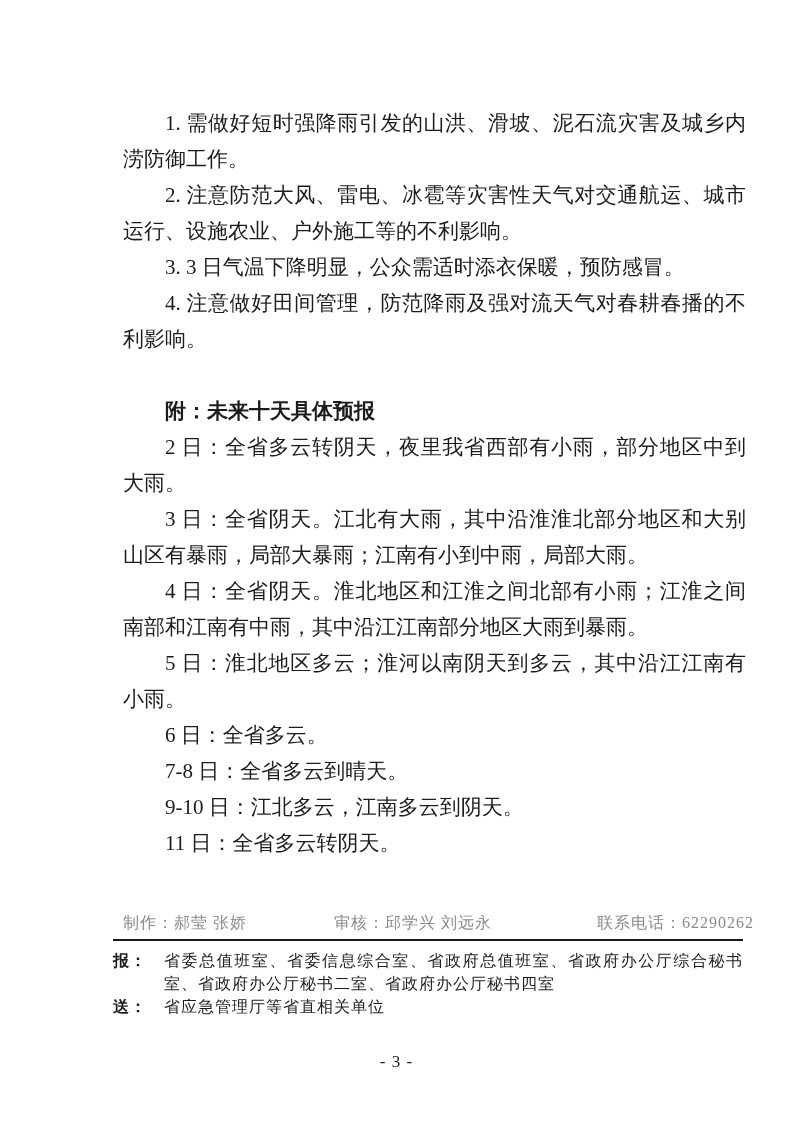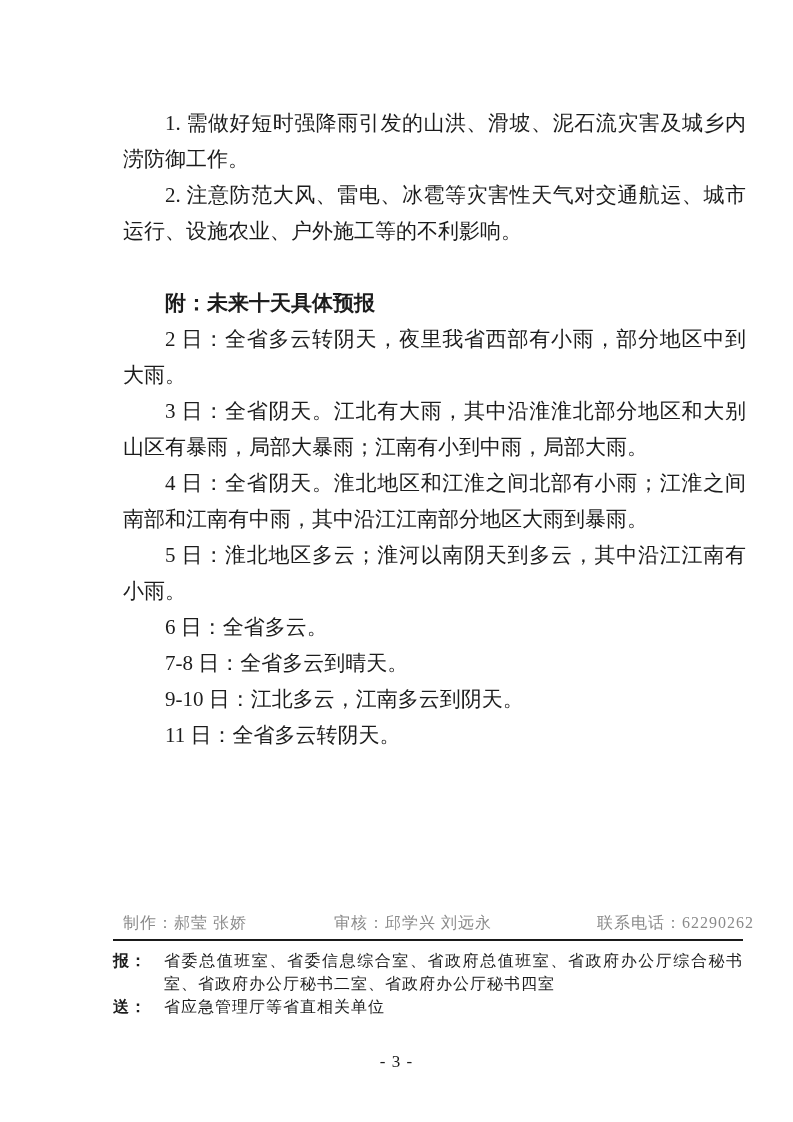--- a/index.html
+++ b/index.html
@@ -92,20 +92,22 @@
   }
 </style>
 </head>
 <body>
 
 <div class="page">
 
   <main class="content">
     <p class="para">1. 需做好短时强降雨引发的山洪、滑坡、泥石流灾害及城乡内涝防御工作。</p>
     <p class="para">2. 注意防范大风、雷电、冰雹等灾害性天气对交通航运、城市运行、设施农业、户外施工等的不利影响。</p>
+    <p class="para">3. 3 日气温下降明显，公众需适时添衣保暖，预防感冒。</p>
+    <p class="para">4. 注意做好田间管理，防范降雨及强对流天气对春耕春播的不利影响。</p>
 
     <p class="appendix-heading">附：未来十天具体预报</p>
 
     <p class="para">2 日：全省多云转阴天，夜里我省西部有小雨，部分地区中到大雨。</p>
     <p class="para">3 日：全省阴天。江北有大雨，其中沿淮淮北部分地区和大别山区有暴雨，局部大暴雨；江南有小到中雨，局部大雨。</p>
     <p class="para">4 日：全省阴天。淮北地区和江淮之间北部有小雨；江淮之间南部和江南有中雨，其中沿江江南部分地区大雨到暴雨。</p>
     <p class="para">5 日：淮北地区多云；淮河以南阴天到多云，其中沿江江南有小雨。</p>
     <p class="para">6 日：全省多云。</p>
     <p class="para">7-8 日：全省多云到晴天。</p>
     <p class="para">9-10 日：江北多云，江南多云到阴天。</p>

